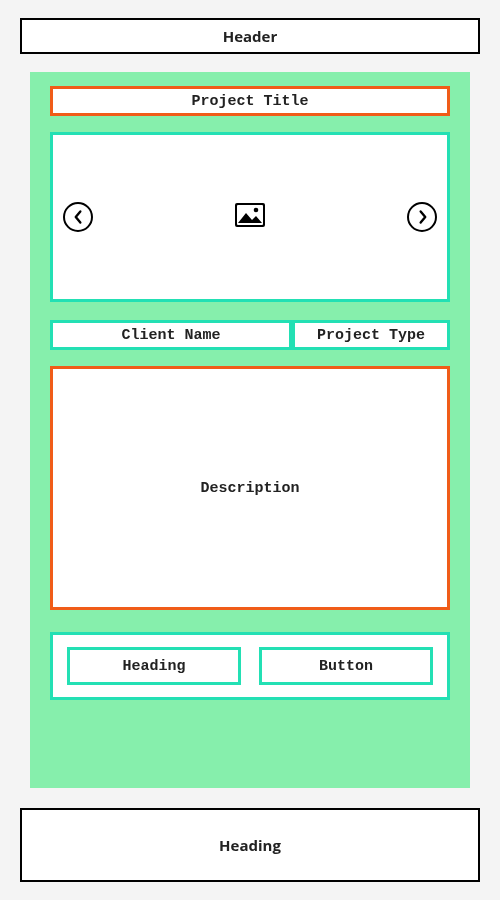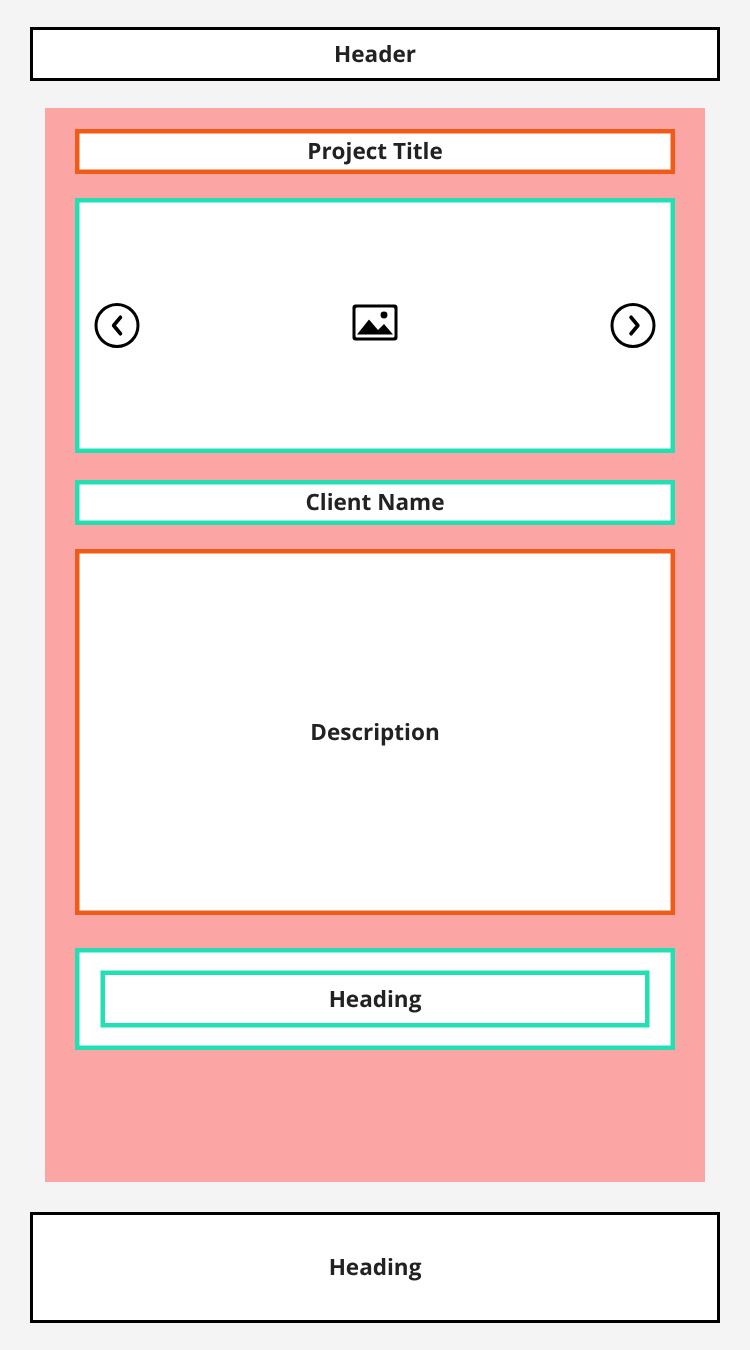--- a/index.html
+++ b/index.html
@@ -26,21 +26,22 @@
     }
     .header-bar { top: 18px; height: 36px; }
     .footer-bar { bottom: 18px; height: 74px; }
 
     .content-panel {
       position: absolute;
       left: 30px;
       right: 30px;
       top: 72px;
       bottom: 112px;
-      background: #fca5a5;
+      background: #86efac;
+      font-family: Liberation Mono, monospace;
     }
 
     .wf-box {
       border: 3px solid;
       display: flex;
       align-items: center;
       justify-content: center;
       text-align: center;
       background: #fff;
     }
@@ -136,30 +137,36 @@
       <svg class="chev" viewBox="0 0 12 16">
           <polyline points="4,2 9,8 4,14"></polyline>
         </svg>
     </div>
   </div>
 
   <div class="row-meta">
     <div class="wf-box teal client-name">
       <span class="txt">Client Name</span>
     </div>
+    <div class="wf-box teal project-type">
+      <span class="txt">Project Type</span>
+    </div>
   </div>
 
 
   <div class="wf-box orange description">
     <span class="txt">Description</span>
   </div>
 
   <div class="wf-box teal cta-outer">
     <div class="wf-box teal">
       <span class="txt">Heading</span>
     </div>
+    <div class="wf-box teal">
+      <span class="txt">Button</span>
+    </div>
   </div>
 
 </div>
 
 <div class="footer-bar">
   <span class="txt">Heading</span>
 </div>
 
 </body></html>

